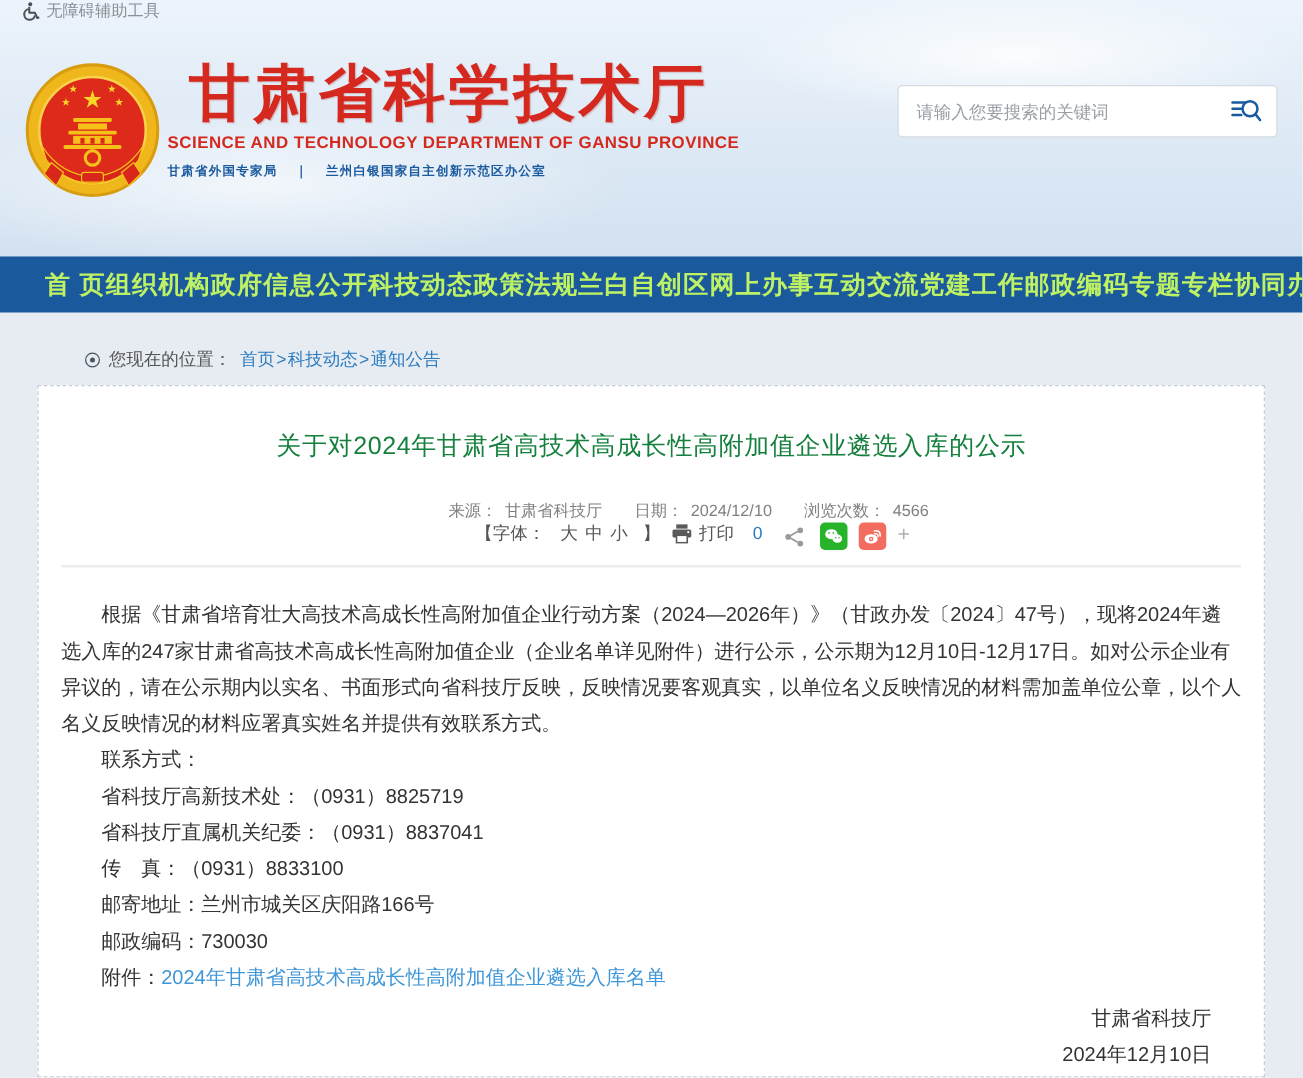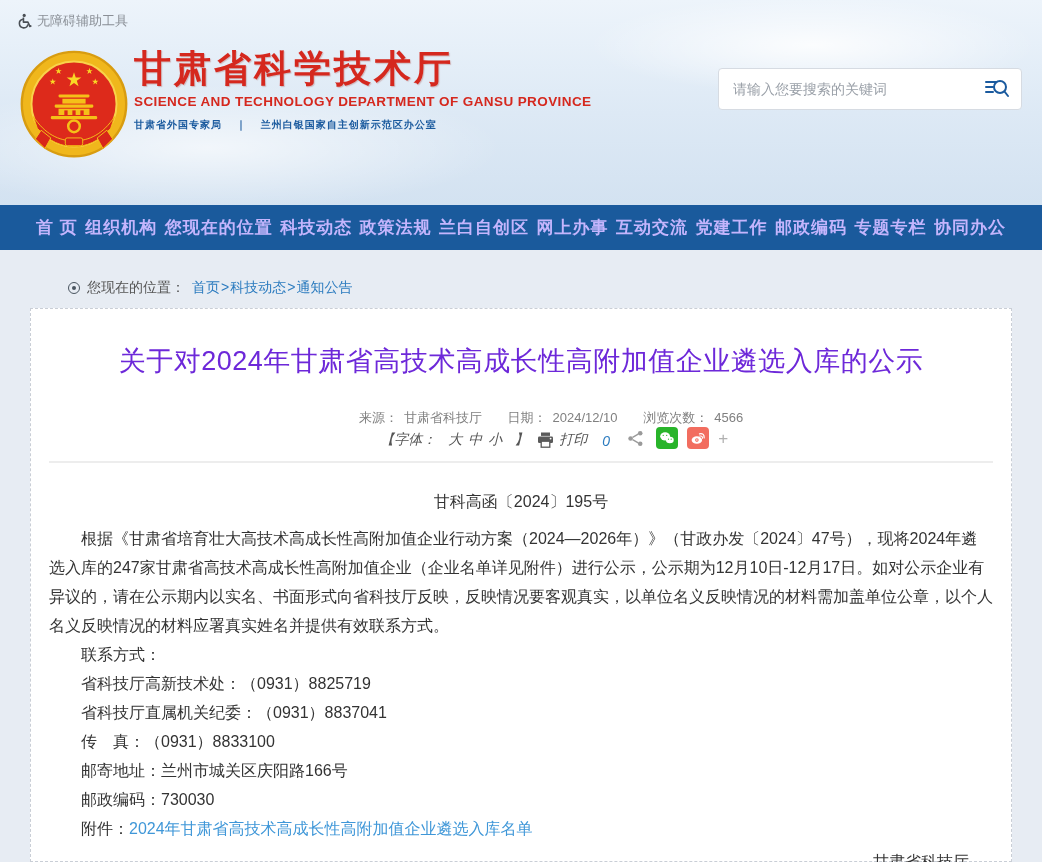--- a/index.html
+++ b/index.html
@@ -6,61 +6,61 @@
   html,body { width:1042px; height:862px; overflow:hidden;
     font-family:"Liberation Sans","DejaVu Sans",sans-serif; background:#e7ecf3; }
 
   
   .header { position:relative; height:205px;
     background:
       radial-gradient(ellipse 320px 70px at 78% 22%, rgba(255,255,255,.85), rgba(255,255,255,0) 70%),
       radial-gradient(ellipse 420px 90px at 20% 72%, rgba(255,255,255,.65), rgba(255,255,255,0) 70%),
       linear-gradient(180deg,#edf4fb 0%,#dde9f5 55%,#d3e2f1 100%);
   }
-  .access-bar { position:absolute; top:12px; left:18px; display:flex; align-items:center; gap:4px;
+  .access-bar { position:absolute; top:0; left:18px; display:flex; align-items:center; gap:4px;
     font-size:13px; color:#8a8f96; cursor:pointer; }
   .emblem { position:absolute; left:16px; top:48px; width:116px; height:118px; }
   .brand { position:absolute; left:134px; top:50px; }
-  .brand-title { font-size:37px; font-weight:bold; color:#d5281e; letter-spacing:3px; line-height:1.05;
-    text-shadow:1px 1px 1px rgba(150,30,20,.25); }
+  .brand-title { font-size:49px; font-weight:bold; color:#d5281e; letter-spacing:3px; line-height:1.05;
+    text-shadow:1px 1px 1px rgba(150,30,20,.25);margin-left:17px; }
   .brand-sub { margin-top:5px; font-size:13.5px; font-weight:bold; color:#d5281e; letter-spacing:.4px; }
   .brand-orgs { margin-top:9px; font-size:10px; font-weight:bold; color:#1a5a9e; letter-spacing:1px;
     display:flex; gap:14px; align-items:center; }
   .search-box { position:absolute; right:20px; top:68px; width:304px; height:42px; background:#fff;
     border:1px solid #d6dbe2; border-radius:4px; display:flex; align-items:center; padding:0 10px 0 14px; }
   .search-box input { flex:1; border:none; outline:none; font-size:14px; color:#333;
     font-family:inherit; background:transparent; }
   .search-box input::placeholder { color:#9aa0a8; }
   .search-btn { width:28px; height:28px; display:flex; align-items:center; justify-content:center;
     cursor:pointer; background:none; border:none; }
 
   
   .nav { height:45px; background:#1a5a9c; display:flex; align-items:center;
     justify-content:space-between; padding:0 36px; }
-  .nav a { color:#c4b5fd; font-size:17px; font-weight:bold; text-decoration:none; letter-spacing:1px;
+  .nav a { color:#bef264; font-size:20px; font-weight:bold; text-decoration:none; letter-spacing:1px;
     cursor:pointer; white-space:nowrap; }
 
   
   .crumb-row { display:flex; align-items:center; gap:7px; padding:17px 0 0 30px; height:58px;
     font-size:14px; color:#555;margin-left:38px; }
   .crumb-dot { width:12px; height:12px; border:1.5px solid #4a5560; border-radius:50%;
     display:inline-flex; align-items:center; justify-content:center; }
   .crumb-dot i { width:4px; height:4px; background:#4a5560; border-radius:50%; }
   .bc-seg a { color:#2b7bbf; text-decoration:none; cursor:pointer; }
   .bc-sep { color:#2b7bbf; margin:0 1px; }
 
   
   .card { margin:0 30px; background:#fff; border:1px dashed #c9ced6; height:554px;
     padding:34px 14px 0 14px; }
-  .art-title { text-align:center; font-size:27px; color:#6d28d9; font-weight:500; letter-spacing:.5px; }
+  .art-title { text-align:center; font-size:20px; color:#15803d; font-weight:500; letter-spacing:.5px; }
   .meta-row { display:flex; justify-content:space-between; align-items:center;
     margin-top:30px; padding:0 26px 12px 92px; font-size:13px; color:#808080;flex-direction:column; }
   .meta-left span { margin-right:6px; }
   .meta-left .gap { margin-right:22px; }
-  .meta-right { display:flex; align-items:flex-end; gap:9px; color:#555; font-size:14px;font-style:italic; }
+  .meta-right { display:flex; align-items:flex-start; gap:9px; color:#555; font-size:14px; }
   .font-size-btn { cursor:pointer; margin:0 3px; }
   .tool-print { display:flex; align-items:center; gap:5px; cursor:pointer; }
   .comment-count { color:#2b7bbf; margin:0 6px; }
   .share-sq { width:22px; height:22px; border-radius:4px; display:flex; align-items:center;
     justify-content:center; cursor:pointer; }
   .share-plus { color:#b0b0b0; font-size:17px; cursor:pointer; }
   .divider { border-bottom:2px solid #ededed; margin:0 4px; }
 
   
   .art-body { padding:24px 4px 0 4px; font-size:16px; color:#333; line-height:29px; }
@@ -131,21 +131,21 @@
         <circle cx="16" cy="11" r="6"></circle>
         <line x1="20.5" y1="15.5" x2="24" y2="20"></line>
       </svg>
     </button>
   </div>
 </div>
 
 <div class="nav">
     <a>首 页</a>
     <a>组织机构</a>
-    <a>您现在的位置</a>
+    <a>政府信息公开</a>
     <a>科技动态</a>
     <a>政策法规</a>
     <a>兰白自创区</a>
     <a>网上办事</a>
     <a>互动交流</a>
     <a>党建工作</a>
     <a>邮政编码</a>
     <a>专题专栏</a>
     <a>协同办公</a>
   </div>
@@ -218,21 +218,20 @@
           <path d="M14.4,9.4 q3.8,-0.6 3.6,3" stroke="#fff" fill="none" stroke-width="1.5" stroke-linecap="round"></path>
         </svg>
       </span>
       <span class="share-plus">+</span>
     </div>
   </div>
 
   <div class="divider"></div>
 
   <div class="art-body">
-    <div class="doc-number">甘科高函〔2024〕195号</div>
     <p class="para">根据《甘肃省培育壮大高技术高成长性高附加值企业行动方案（2024—2026年）》（甘政办发〔2024〕47号），现将2024年遴选入库的247家甘肃省高技术高成长性高附加值企业（企业名单详见附件）进行公示，公示期为12月10日-12月17日。如对公示企业有异议的，请在公示期内以实名、书面形式向省科技厅反映，反映情况要客观真实，以单位名义反映情况的材料需加盖单位公章，以个人名义反映情况的材料应署真实姓名并提供有效联系方式。</p>
     <p class="para">联系方式：</p>
     <p class="para">省科技厅高新技术处：（0931）8825719</p>
     <p class="para">省科技厅直属机关纪委：（0931）8837041</p>
     <p class="para">传　真：（0931）8833100</p>
     <p class="para">邮寄地址：兰州市城关区庆阳路166号</p>
     <p class="para">邮政编码：730030</p>
     <p class="attach-line"><span>附件：</span><a>2024年甘肃省高技术高成长性高附加值企业遴选入库名单</a></p>
     <div class="sign-block">
       <div>甘肃省科技厅</div>

